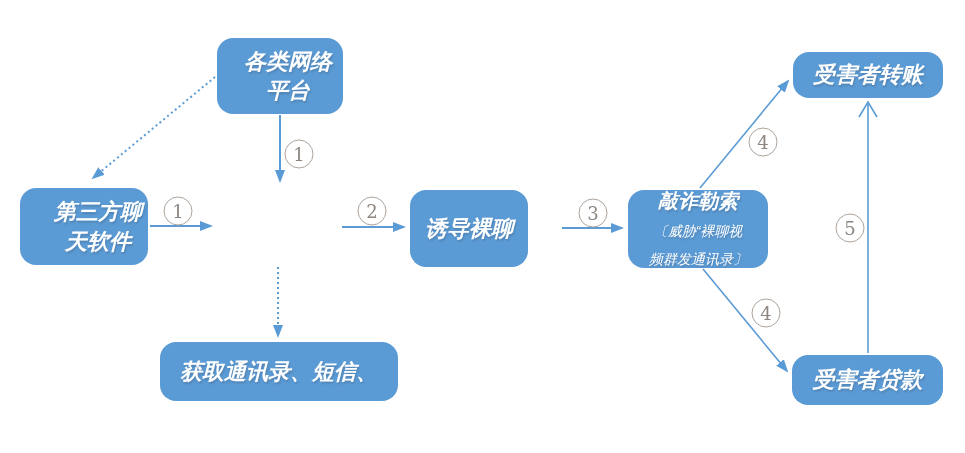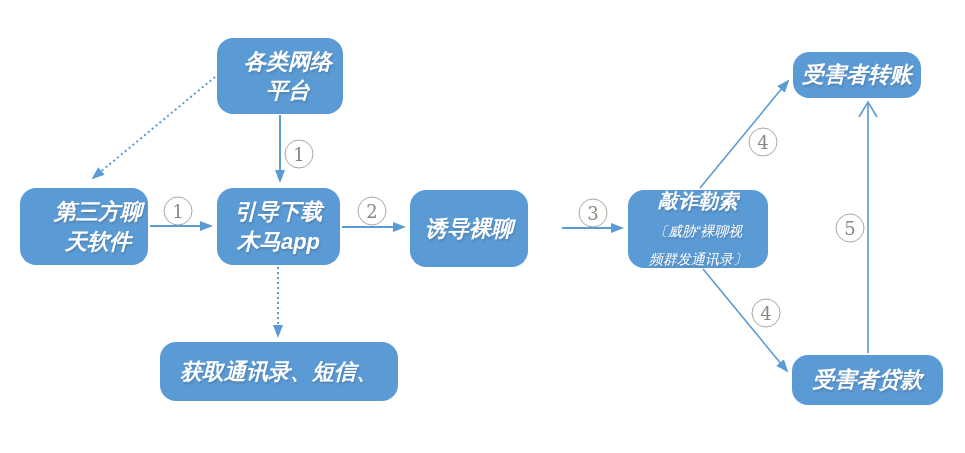--- a/index.html
+++ b/index.html
@@ -95,36 +95,32 @@
   <div class="node big" style="left:217px; top:38px; width:126px; height:76px;padding-left:16px;">
     <span>各类网络</span>
     <span>平台</span>
   </div>
 
   <div class="node big" style="left:20px; top:188px; width:128px; height:77px;padding-left:28px;">
     <span>第三方聊</span>
     <span>天软件</span>
   </div>
 
-  <div class="node big" style="left:217px; top:188px; width:123px; height:77px;">
-    <span>引导下载</span>
-    <span>木马app</span>
-  </div>
 
   <div class="node big" style="left:410px; top:190px; width:118px; height:77px;gap:12px;">
     <span>诱导裸聊</span>
   </div>
 
   <div class="node" style="left:628px; top:190px; width:140px; height:78px;justify-content:space-between;">
     <span class="t-main">敲诈勒索</span>
     <span class="t-sub">〔威胁“裸聊视</span>
     <span class="t-sub">频群发通讯录〕</span>
   </div>
 
-  <div class="node single" style="left:793px; top:52px; width:128px; height:46px;">
+  <div class="node single" style="left:793px; top:52px; width:150px; height:46px;">
     <span>受害者转账</span>
   </div>
 
   <div class="node single" style="left:792px; top:355px; width:151px; height:50px;text-align:center;">
     <span>受害者贷款</span>
   </div>
 
   <div class="node big" style="left:160px; top:342px; width:238px; height:59px;">
     <span>获取通讯录、短信、</span>
   </div>

